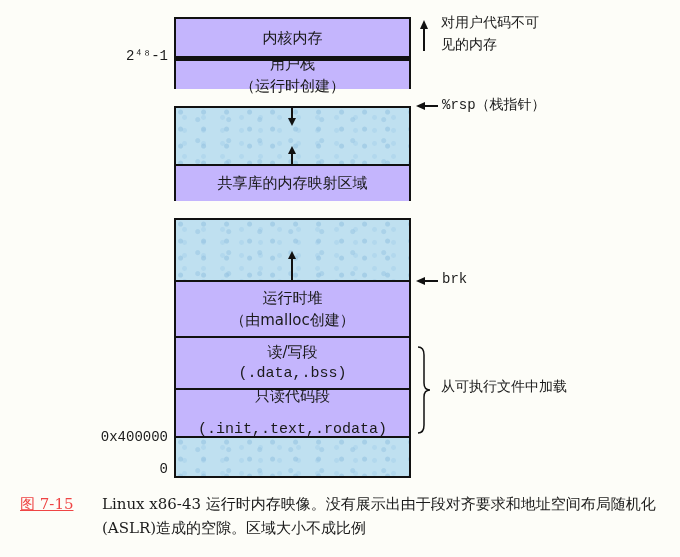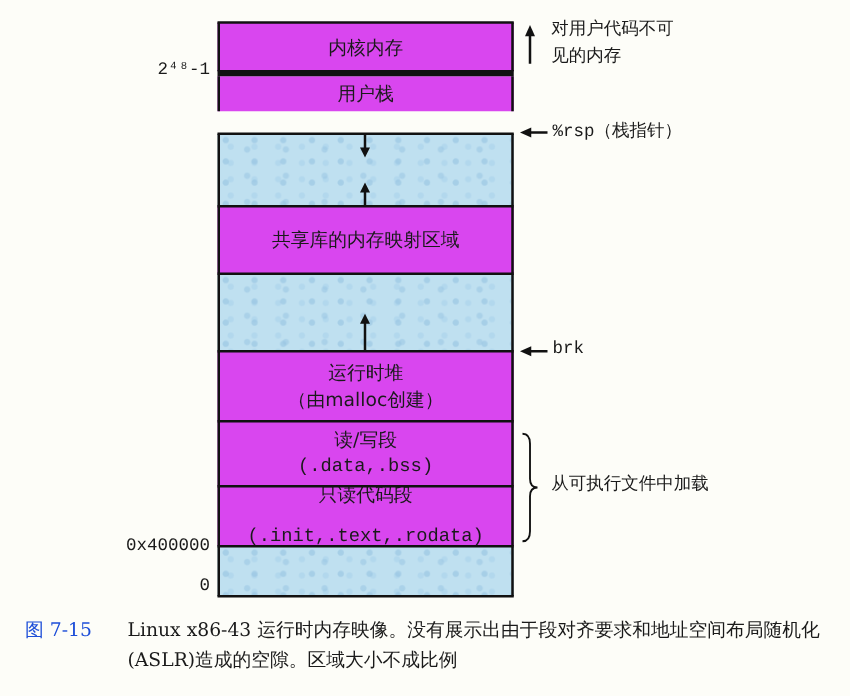--- a/index.html
+++ b/index.html
@@ -10,21 +10,21 @@
     color: #1a1a1a;
   }
   .mono { font-family: "Liberation Mono", "DejaVu Sans Mono", monospace; }
   .box {
     position: absolute; left: 174px; width: 237px;
     border-left: 2px solid #111; border-right: 2px solid #111;
     box-sizing: border-box;
     display: flex; flex-direction: column; align-items: center; justify-content: center;
     font-size: 15px; line-height: 22px; text-align: center;
   }
-  .white { background: #d946ef; }
+  .white { background: #c4b5fd; }
   .blue {
     background: #bfe0f0;
     background-image:
       radial-gradient(circle at 20% 30%, rgba(150,195,225,0.6) 0 2px, transparent 3px),
       radial-gradient(circle at 70% 60%, rgba(150,195,225,0.5) 0 2px, transparent 3px),
       radial-gradient(circle at 45% 80%, rgba(170,210,235,0.6) 0 2px, transparent 3px);
     background-size: 23px 17px, 31px 21px, 19px 13px;
   }
   .hline { position: absolute; left: 174px; width: 237px; background: #111; }
   .label-left { position: absolute; font-size: 14px; text-align: right; }
@@ -39,42 +39,43 @@
   .tri-left {
     position: absolute; width: 0; height: 0;
     border-top: 4px solid transparent; border-bottom: 4px solid transparent;
     border-right: 9px solid #111;
   }
   .arrow-h { position: absolute; height: 2px; background: #111; }
   .caption {
     position: absolute; left: 20px; top: 492px; width: 660px;
     font-family: "DejaVu Serif", serif; font-size: 15px; line-height: 24px;
   }
-  .cap-num { color: #1d4ed8; position: absolute; left: 0; top: 0; }
+  .cap-num { color: #ef4444; position: absolute; left: 0; top: 0; text-decoration: underline; }
   .cap-text { position: absolute; left: 82px; top: 0; width: 560px; }
   .brace {
     position: absolute; left: 414px; top: 345px; width: 20px; height: 90px;
   }
 </style>
 </head>
 <body>
 
 <div>
 
   <div class="box white" style="top:18px;height:39px;">
     <span>内核内存</span>
   </div>
 
   <div class="box white" style="top:61px;height:28px;">
     <span>用户栈</span>
+    <span>（运行时创建）</span>
   </div>
 
   <div class="box blue" style="top:107px;height:58px;"></div>
 
-  <div class="box white" style="top:165px;height:54px;">
+  <div class="box white" style="top:165px;height:36px;">
     <span>共享库的内存映射区域</span>
   </div>
 
   <div class="box blue" style="top:219px;height:62px;"></div>
 
   <div class="box white" style="top:281px;height:56px;">
     <span>运行时堆</span>
     <span>（由malloc创建）</span>
   </div>
 

